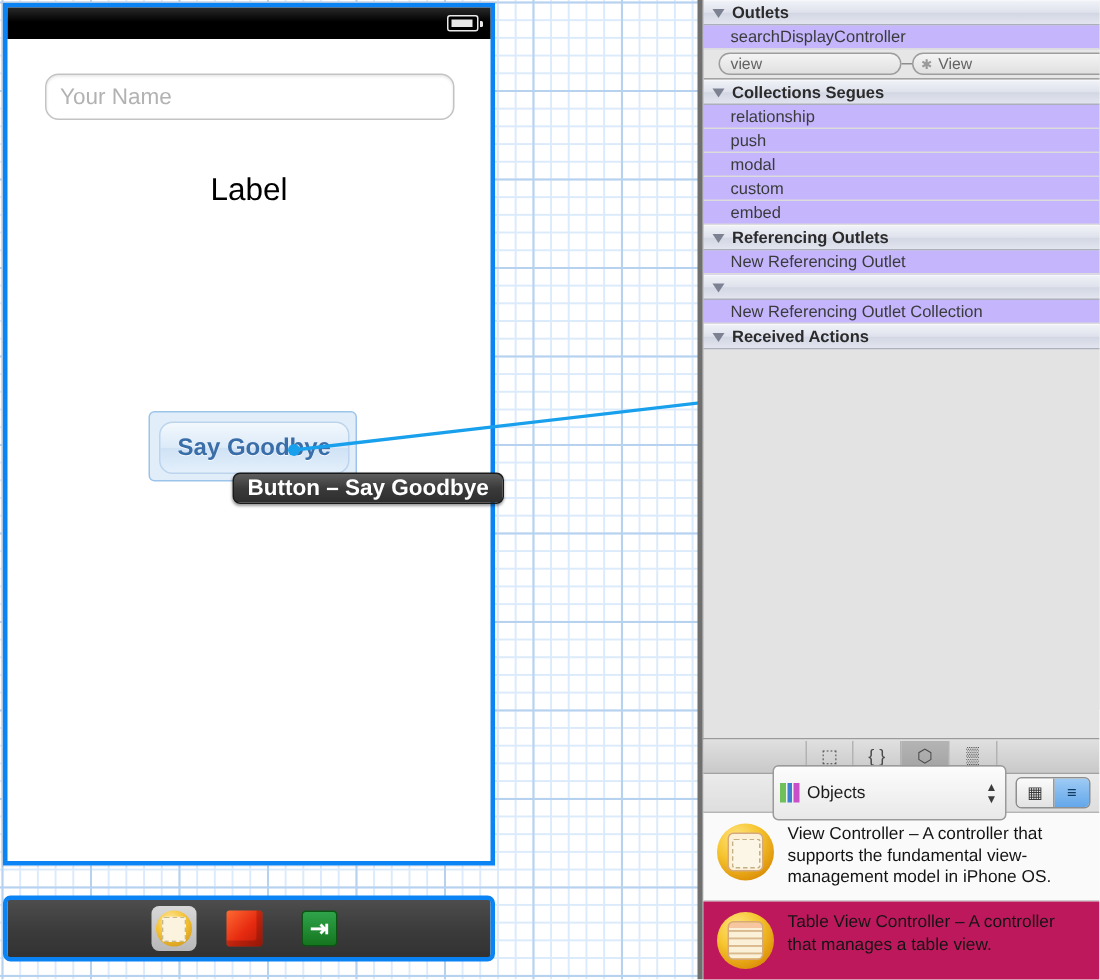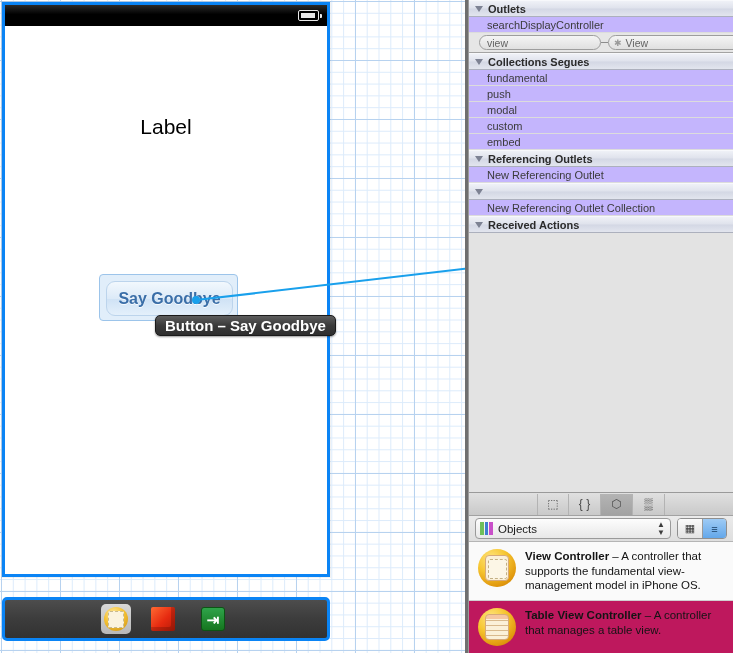--- a/index.html
+++ b/index.html
@@ -220,24 +220,24 @@
     font-size: 12px; color:#4a4a4a; border-right:1px solid #b3b3b3;
   }
   .tbicon:first-child { border-left:1px solid #b3b3b3; }
   .tbicon.sel { background: linear-gradient(to bottom, #b4b4b4, #a2a2a2); }
   #libpicker {
     height: 26px; display:flex; align-items:center; padding: 0 6px; gap: 6px;
     background: linear-gradient(to bottom, #ebebeb, #dedede);
     border-bottom:1px solid #b5b5b5;
   }
   #combo {
-    flex: 1; height: 21px; display:flex; align-items:center; gap:5px;
+    flex: 1; height: 37px; display:flex; align-items:center; gap:5px;
     border:1px solid #9a9a9a; border-radius: 4px;
     background: linear-gradient(to bottom, #fdfdfd, #e8e8e8);
-    padding: 0 4px; font-size: 11.5px; color:#1b1b1b; position:relative;
+    padding: 0 4px; font-size: 11.5px; color:#1b1b1b; position:relative;margin-left:40px;
   }
   .swatch { width: 13px; height: 13px; display:flex; gap:1px; }
   .swatch i { flex:1; display:block; }
   #combo .arrows { position:absolute; right:5px; font-size:8px; line-height:8px; color:#3c3c3c; text-align:center; }
   #segmented { display:flex; border:1px solid #8f8f8f; border-radius:4px; overflow:hidden; }
   .seg { width: 24px; height: 19px; display:flex; align-items:center; justify-content:center;
          background: linear-gradient(to bottom, #fbfbfb, #e3e3e3); font-size: 11px; color:#3a3a3a; }
   .seg.on { background: linear-gradient(to bottom, #9ecbf5, #63a7ea); color:#12395f; }
   .seg + .seg { border-left:1px solid #9a9a9a; }
 
@@ -260,32 +260,35 @@
   .libinner.dashed::after {
     content:""; display:block; margin:3px auto 0; width:17px; height:18px;
     border: 1px dashed #c3b085; border-radius:2px; background:#fcf6e6;
   }
   .libinner.lined::after {
     content:""; display:block; margin: 5px auto 0; width: 100%; height: 17px;
     background-image: linear-gradient(to bottom, #d9b98d 1px, transparent 1px);
     background-size: 100% 5px;
   }
   .libtext { font-size: 11.5px; color:#141414; line-height: 1.28; }
-  .libtext b { font-weight: bold; }
+  .libtext b { font-weight: normal; }
 </style>
 </head>
 <body>
 
 <div id="app">
 
   <div id="canvas">
 
     <div id="phone">
       <div id="statusbar">
         <div id="battery"></div>
+      </div>
+      <div id="nametext">
+        <span>Your Name</span>
       </div>
       <div id="label">Label</div>
 
       <div id="btnwrap">
         <div id="saybtn">Say Goodbye</div>
       </div>
     </div>
 
     <div id="dock">
       <div class="dockicon" id="dock-vc">
@@ -327,21 +330,21 @@
         <span>View</span>
         <span class="pilldot"></span>
       </span>
     </div>
 
     <div class="sec-header">
       <span class="tri"></span>
       <span>Collections Segues</span>
     </div>
     <div class="row">
-      <span>fundamental</span>
+      <span>relationship</span>
       <span class="dot"></span>
     </div>
     <div class="row">
       <span>push</span>
       <span class="dot"></span>
     </div>
     <div class="row">
       <span>modal</span>
       <span class="dot"></span>
     </div>

